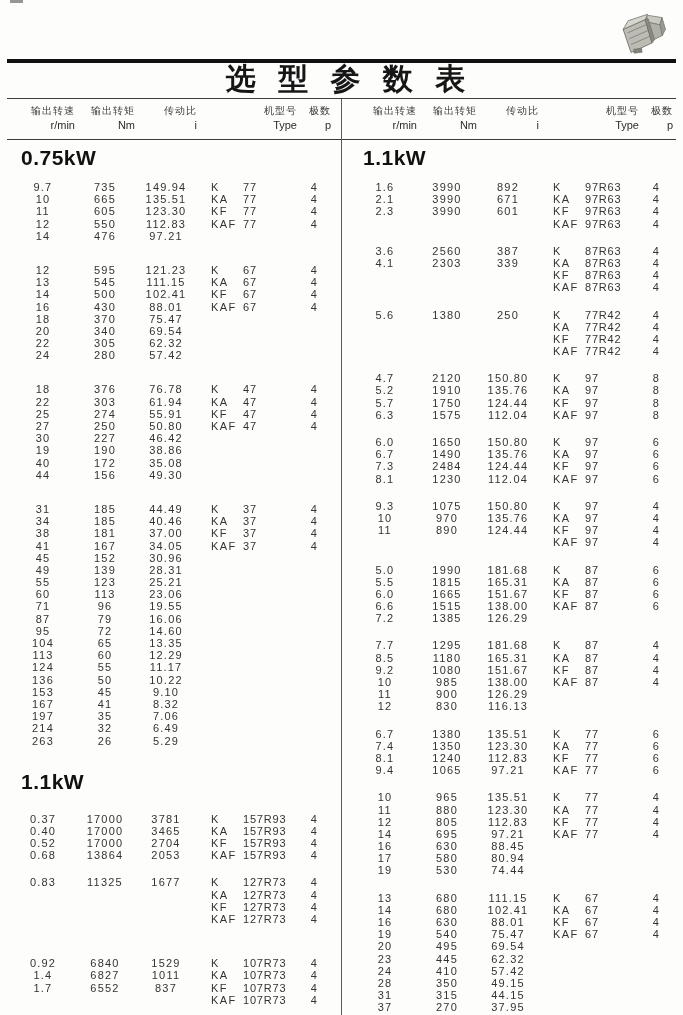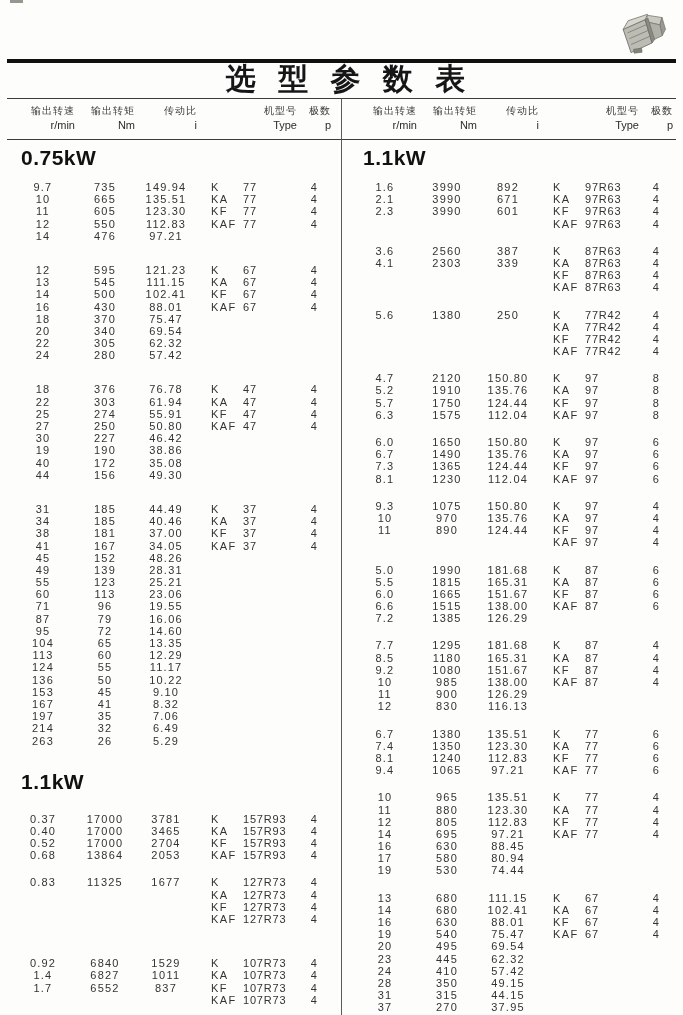--- a/index.html
+++ b/index.html
@@ -337,21 +337,21 @@
                 <span class="cell c-torque">167</span>
                 <span class="cell c-ratio">34.05</span>
                 <span class="cell c-gap"></span>
                 <span class="cell c-prefix">KAF</span>
                 <span class="cell c-model">37</span>
                 <span class="cell c-poles">4</span>
               </div>
               <div class="row">
                 <span class="cell c-speed">45</span>
                 <span class="cell c-torque">152</span>
-                <span class="cell c-ratio">48.26</span>
+                <span class="cell c-ratio">30.96</span>
                 <span class="cell c-gap"></span>
                 <span class="cell c-prefix"></span>
                 <span class="cell c-model"></span>
                 <span class="cell c-poles"></span>
               </div>
               <div class="row">
                 <span class="cell c-speed">49</span>
                 <span class="cell c-torque">139</span>
                 <span class="cell c-ratio">28.31</span>
                 <span class="cell c-gap"></span>
@@ -799,21 +799,21 @@
                 <span class="cell c-speed">6.7</span>
                 <span class="cell c-torque">1490</span>
                 <span class="cell c-ratio">135.76</span>
                 <span class="cell c-gap"></span>
                 <span class="cell c-prefix">KA</span>
                 <span class="cell c-model">97</span>
                 <span class="cell c-poles">6</span>
               </div>
               <div class="row">
                 <span class="cell c-speed">7.3</span>
-                <span class="cell c-torque">1365</span>
+                <span class="cell c-torque">2484</span>
                 <span class="cell c-ratio">124.44</span>
                 <span class="cell c-gap"></span>
                 <span class="cell c-prefix">KF</span>
                 <span class="cell c-model">97</span>
                 <span class="cell c-poles">6</span>
               </div>
               <div class="row">
                 <span class="cell c-speed">8.1</span>
                 <span class="cell c-torque">1230</span>
                 <span class="cell c-ratio">112.04</span>

